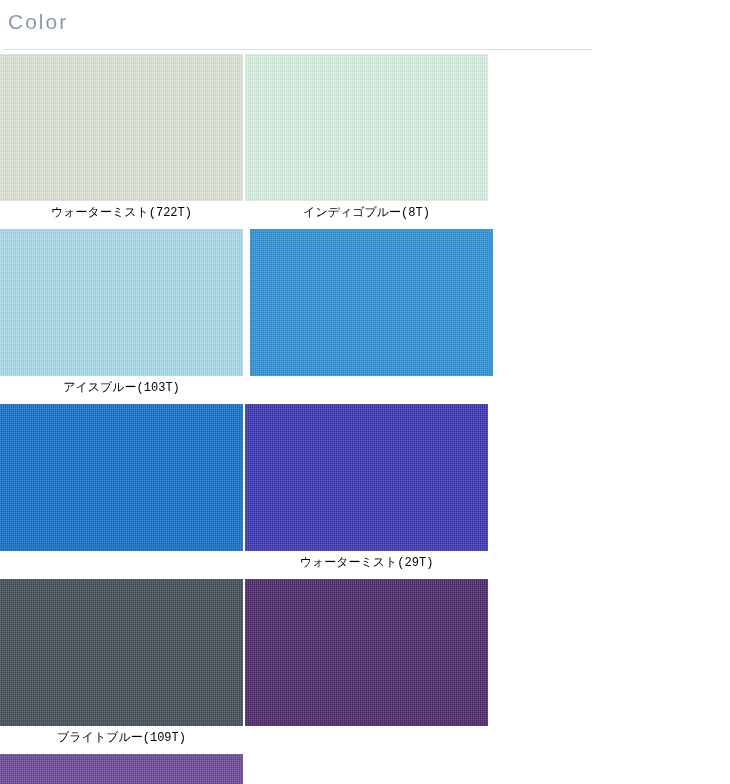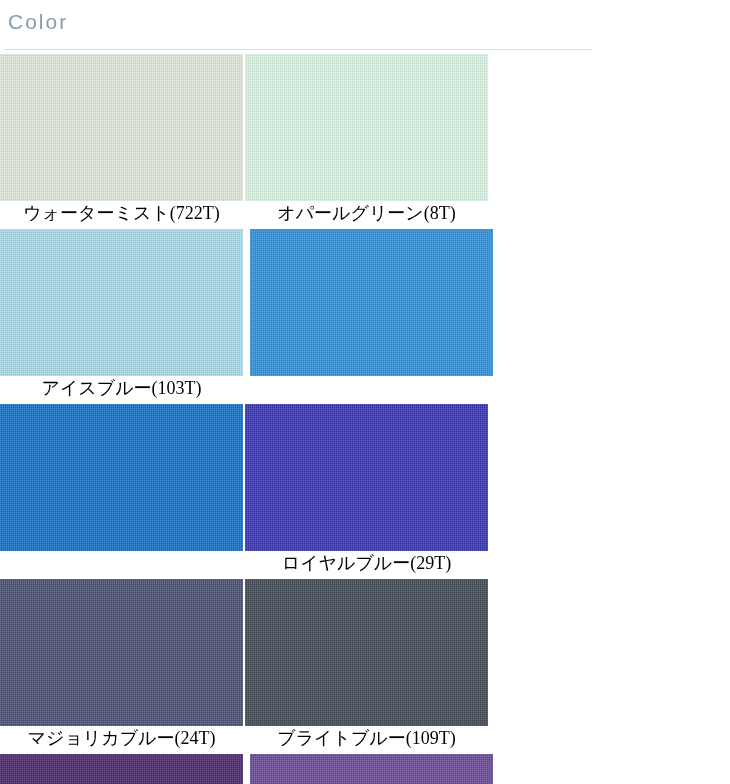--- a/index.html
+++ b/index.html
@@ -85,26 +85,26 @@
     background-image: repeating-linear-gradient(
       0deg,
       rgba(255,255,255,0.07) 0px,
       rgba(255,255,255,0.07) 1px,
       rgba(0,0,0,0.035) 1px,
       rgba(0,0,0,0.035) 2px
     );
   }
   .swatch-label {
     text-align: center;
-    font-size: 18px;
+    font-size: 12px;
     line-height: 24px;
     height: 24px;
     color: #000000;
     white-space: nowrap;
-    font-family: Liberation Serif, serif;
+    font-family: Liberation Mono, monospace;
   }
 </style>
 </head>
 <body>
 
 <div class="page">
 
   <div class="section-header">
     <h1 class="section-title">Color</h1>
   </div>
@@ -112,45 +112,41 @@
 
   <div class="swatch-grid">
 
     <div class="swatch-cell">
       <div class="swatch-chip" style="background-color: rgb(222, 229, 215);"></div>
       <div class="swatch-label">ウォーターミスト(722T)</div>
     </div>
 
     <div class="swatch-cell">
       <div class="swatch-chip" style="background-color: rgb(214, 242, 227);"></div>
-      <div class="swatch-label">オパールグリーン(8T)</div>
+      <div class="swatch-label">インディゴブルー(8T)</div>
     </div>
 
     <div class="swatch-cell">
       <div class="swatch-chip" style="background-color: rgb(168, 218, 231);"></div>
       <div class="swatch-label">アイスブルー(103T)</div>
     </div>
 
     <div class="swatch-cell">
       <div class="swatch-chip" style="background-color: rgb(47, 145, 216);"></div>
     </div>
 
     <div class="swatch-cell">
       <div class="swatch-chip" style="background-color: rgb(20, 112, 200);"></div>
     </div>
 
     <div class="swatch-cell">
       <div class="swatch-chip" style="background-color: rgb(59, 55, 180);"></div>
-      <div class="swatch-label">ロイヤルブルー(29T)</div>
+      <div class="swatch-label">ウォーターミスト(29T)</div>
     </div>
 
-    <div class="swatch-cell">
-      <div class="swatch-chip" style="background-color: rgb(74, 81, 113);"></div>
-      <div class="swatch-label">マジョリカブルー(24T)</div>
-    </div>
 
     <div class="swatch-cell">
       <div class="swatch-chip" style="background-color: rgb(67, 76, 86);"></div>
       <div class="swatch-label">ブライトブルー(109T)</div>
     </div>
 
     <div class="swatch-cell">
       <div class="swatch-chip" style="background-color: rgb(76, 42, 107);"></div>
 
     </div>

